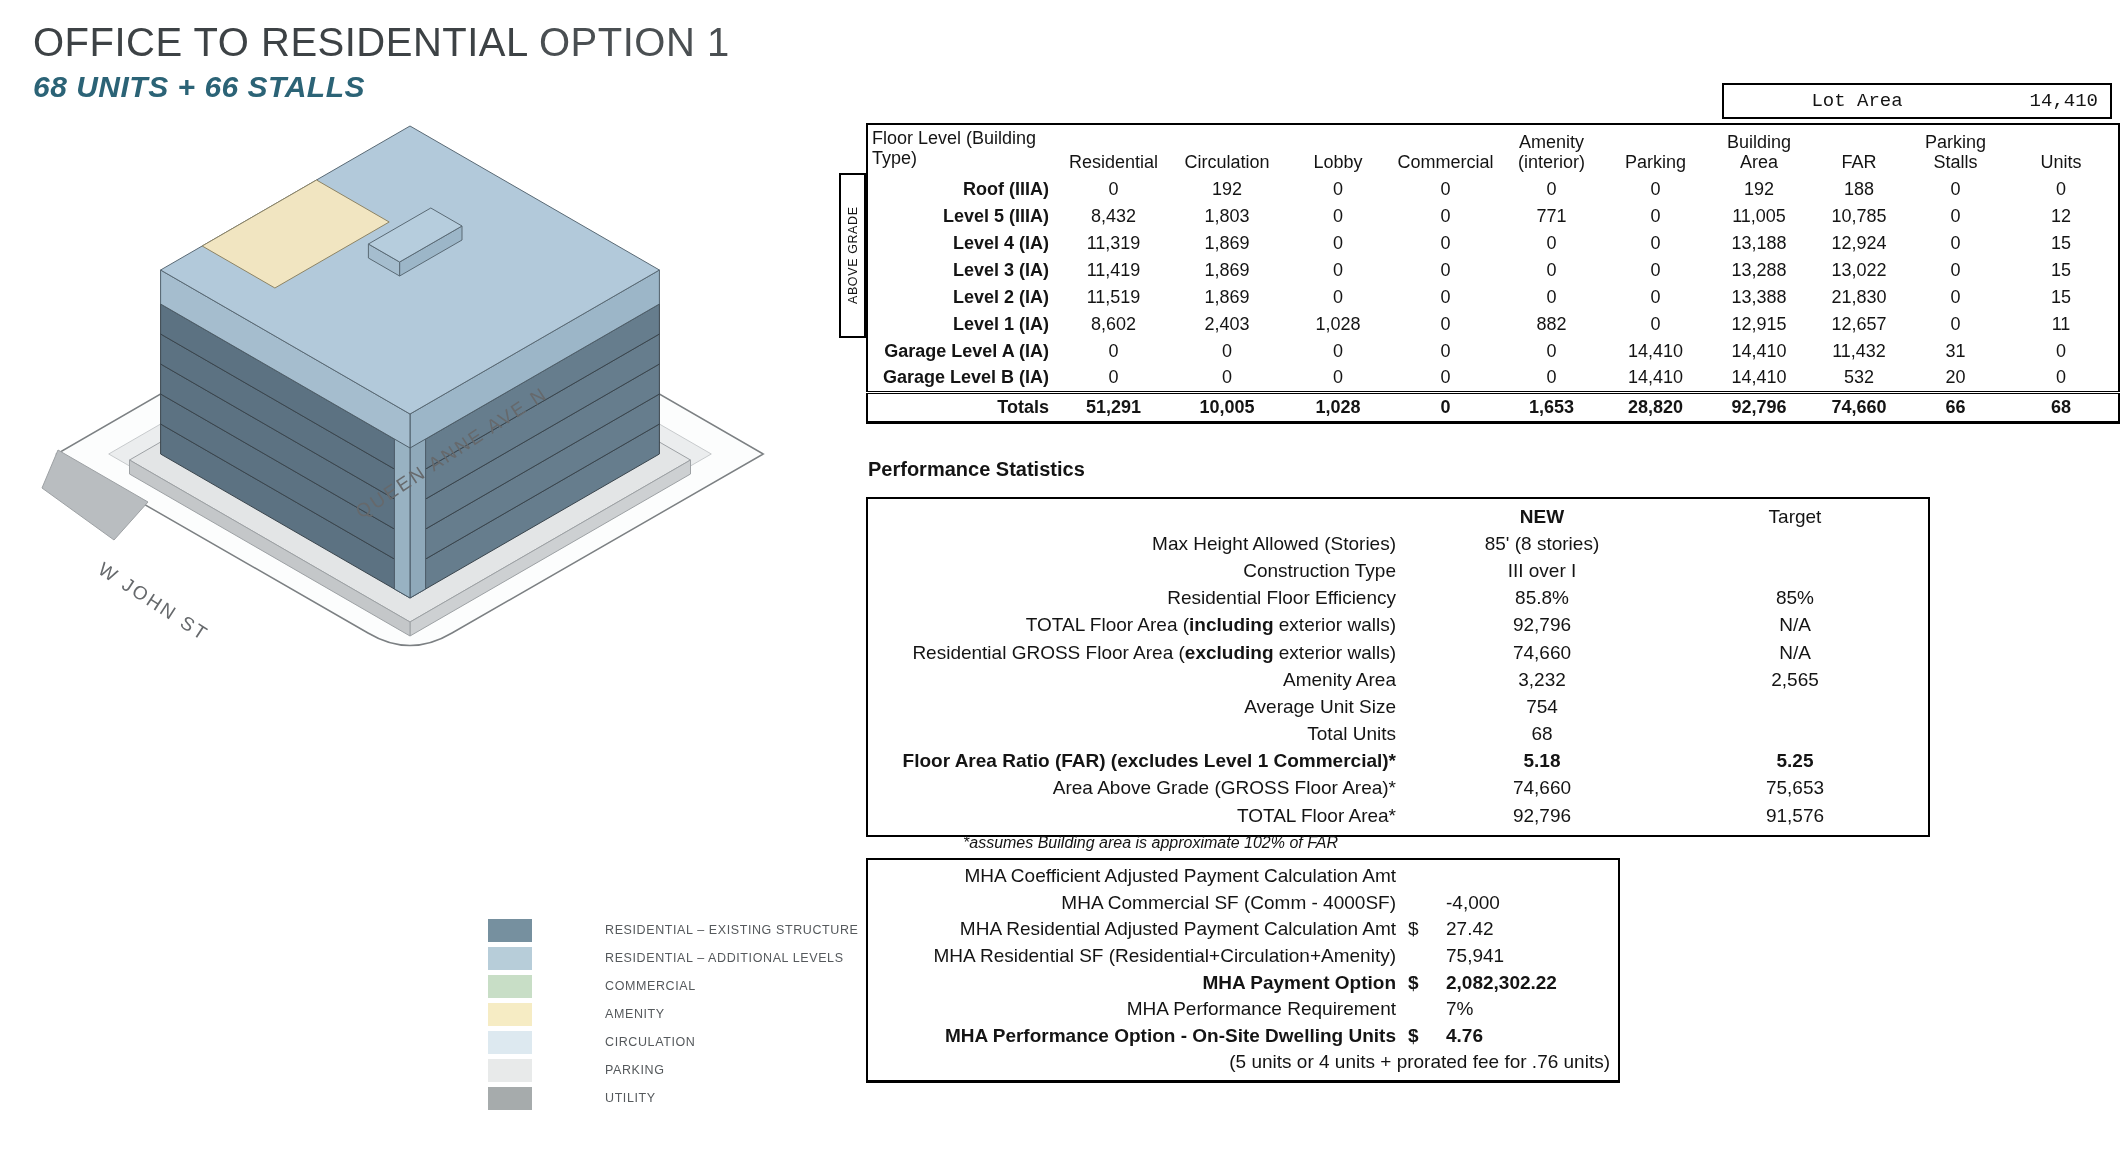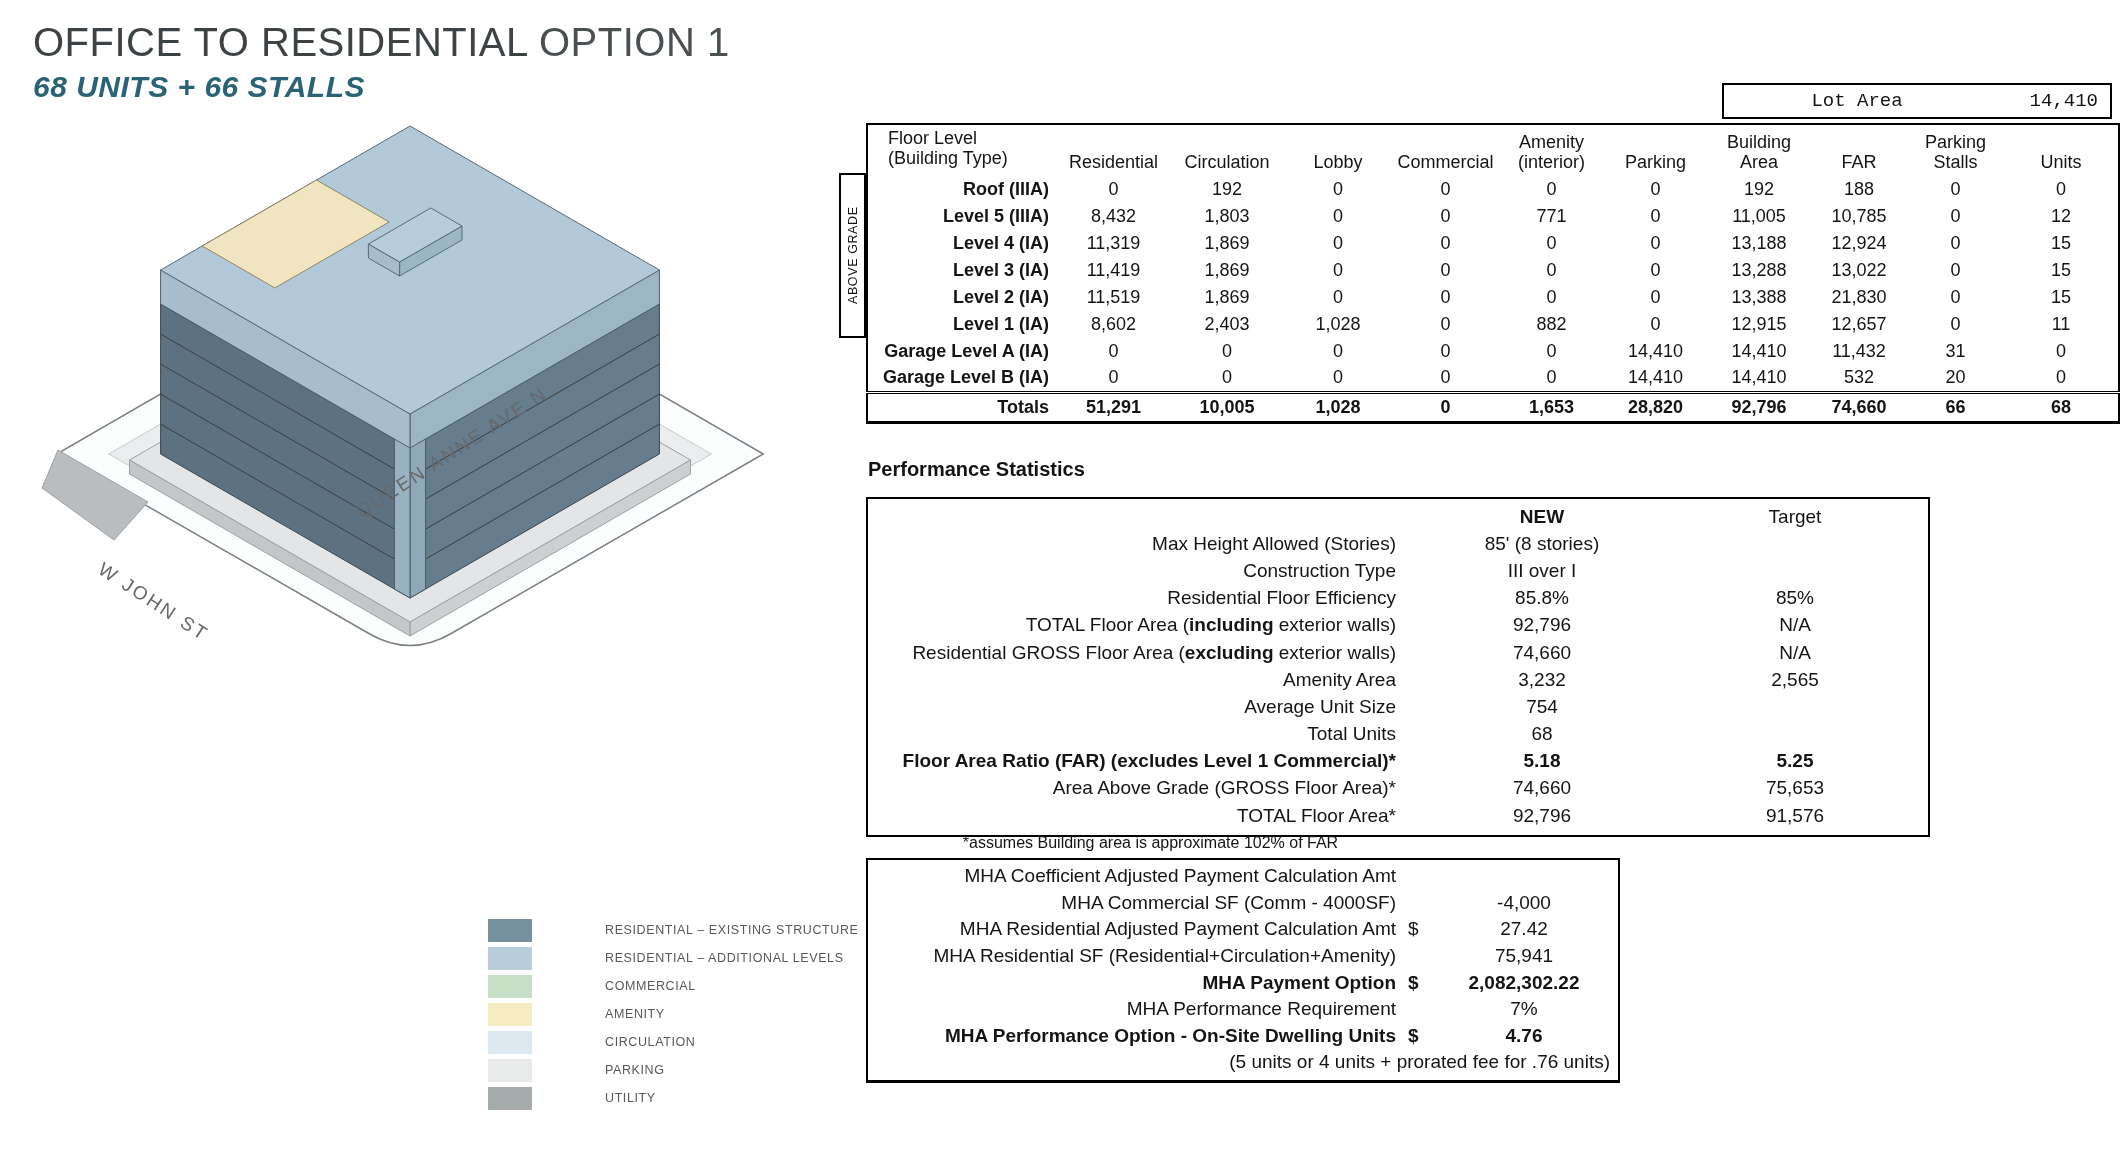--- a/index.html
+++ b/index.html
@@ -15,49 +15,49 @@
   .subtitle{position:absolute;left:33px;top:70px;font-size:30px;font-weight:800;font-style:italic;color:#2b6376;letter-spacing:.5px;}
   
   .lot-box{position:absolute;left:1722px;top:83px;width:390px;height:36px;border:2.5px solid #000;box-sizing:border-box;
     display:grid;grid-template-columns:1fr 120px;align-items:center;font-size:19px;font-family:Liberation Mono, monospace;}
   .lot-box .lbl{text-align:center;}
   .lot-box .val{text-align:right;padding-right:12px;}
   
   .floor-table{position:absolute;left:866px;top:123px;width:1252px;border-collapse:collapse;table-layout:fixed;
     border:2px solid #000;border-bottom:3px solid #000;font-size:18px;}
   .floor-table th{font-weight:400;vertical-align:bottom;text-align:center;padding:2px 2px 4px 2px;line-height:1.12;}
-  .floor-table th.corner{text-align:left;vertical-align:top;padding:3px 20px;width:190px;}
+  .floor-table th.corner{text-align:left;vertical-align:top;padding:3px 4px;width:190px;}
   .floor-table thead tr{height:52px;}
   .floor-table tbody tr{height:27px;}
   .floor-table td{text-align:center;padding:0 2px;}
   .floor-table td.rowlabel{text-align:right;font-weight:700;padding-right:8px;}
   .floor-table tr.totals{height:30px;}
   .floor-table tr.totals td{border-top:3px double #000;font-weight:700;}
   .above-grade{position:absolute;left:839px;top:173px;width:27px;height:165px;border:2px solid #000;box-sizing:border-box;
     writing-mode:vertical-rl;transform:rotate(180deg);text-align:center;font-size:12.5px;letter-spacing:.6px;
     display:flex;align-items:center;justify-content:center;}
   
   .perf-heading{position:absolute;left:868px;top:458px;font-size:20px;font-weight:600;}
   .perf-box{position:absolute;left:866px;top:497px;width:1064px;border:2px solid #000;box-sizing:border-box;
     font-size:19px;padding:4px 0 6px 0;}
   .perf-row{display:grid;grid-template-columns:534px 280px 1fr;height:27.2px;align-items:center;}
   .perf-row .plabel{text-align:right;padding-right:6px;white-space:nowrap;}
   .perf-row .pnew{text-align:center;}
   .perf-row .ptarget{text-align:center;padding-right:20px;}
   .perf-row.hdr .pnew{font-weight:700;}
   .perf-row.boldrow .plabel,.perf-row.boldrow .pnew,.perf-row.boldrow .ptarget{font-weight:700;}
   .perf-footnote{position:absolute;left:866px;top:834px;width:1009px;box-sizing:border-box;padding-right:440px;
-    text-align:center;font-size:16px;}
+    text-align:center;font-size:16px;font-style:italic;}
   
   .mha-box{position:absolute;left:866px;top:858px;width:754px;border:2px solid #000;border-bottom:3px solid #000;
     box-sizing:border-box;font-size:19px;padding:3px 0 4px 0;}
   .mha-row{display:grid;grid-template-columns:534px 44px 1fr;height:26.6px;align-items:center;}
   .mha-row .mlabel{text-align:right;padding-right:6px;white-space:nowrap;}
   .mha-row .mcur{text-align:left;padding-left:6px;}
-  .mha-row .mval{text-align:center;padding-right:16px;}
+  .mha-row .mval{text-align:left;padding-right:16px;}
   .mha-row.boldrow .mlabel,.mha-row.boldrow .mcur,.mha-row.boldrow .mval{font-weight:700;}
   .mha-note{height:26.6px;display:flex;align-items:center;justify-content:flex-end;padding-right:8px;}
   
   .legend{position:absolute;left:488px;top:916px;}
   .legend-item{display:flex;align-items:center;height:28px;}
   .legend-item .swatch{width:44px;height:23px;margin-right:26px;flex:none;}
   .legend-item .ltext{font-size:12.5px;letter-spacing:.6px;color:#55595c;margin-left:47px;}
   
   .axon{position:absolute;left:30px;top:120px;}
   .street-text{font-size:19px;fill:#66696c;letter-spacing:2.5px;}

